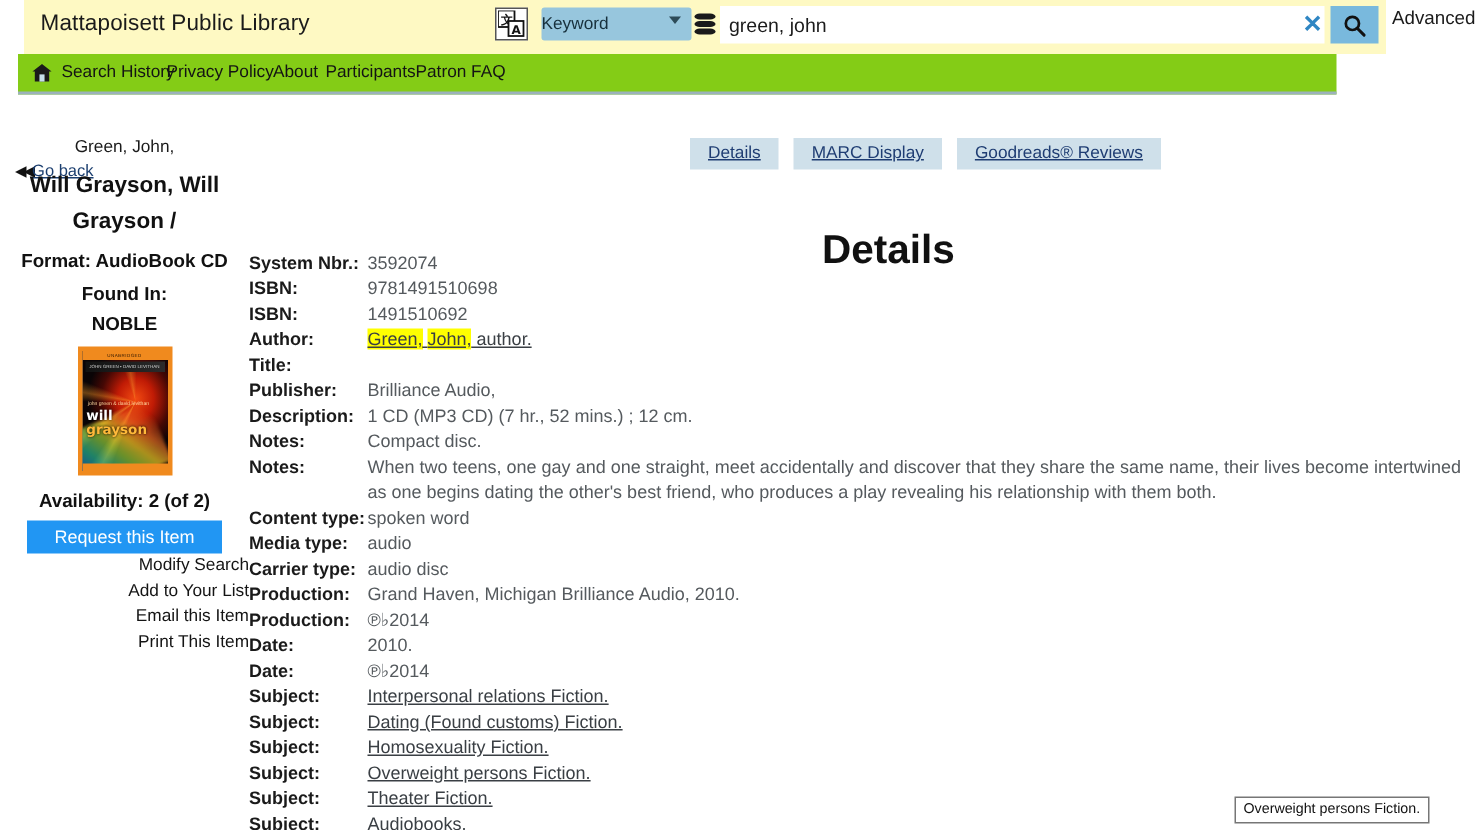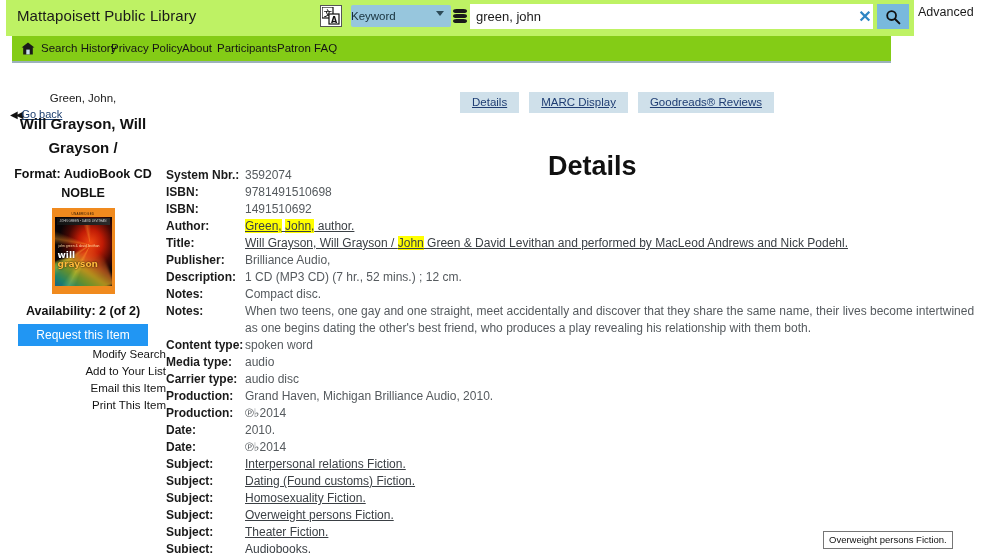--- a/index.html
+++ b/index.html
@@ -7,23 +7,23 @@
     margin: 0; padding: 0;
     width: 987px; height: 553px;
     overflow: hidden;
     background: #ffffff;
     font-family: "Liberation Sans", sans-serif;
     color: #222;
   }
 
   
   #header {
-    position: absolute; top: 0; left: 6px;
+    position: absolute; top: 0; left: 16px;
     width: 908px; height: 36px;
-    background: #bef264;
+    background: #fef9c3;
   }
   #site-title {
     position: absolute; left: 11px; top: 7px;
     font-size: 15px; color: #1a1a1a;
     letter-spacing: .1px;
     white-space: nowrap;
   }
   #translate-icon {
     position: absolute; left: 314px; top: 5px;
     width: 22px; height: 22px;
@@ -336,20 +336,21 @@
 </div>
 
 <div id="goback-wrap">
   <span id="goback-arrows">◀◀</span><a id="goback-link" href="#">Go back</a>
 </div>
 
 <div id="sidebar">
   <div id="sb-author">Green, John,</div>
   <div id="sb-title">Will Grayson, Will Grayson /</div>
   <div id="sb-format">Format: AudioBook CD</div>
+  <div id="sb-foundin">Found In:</div>
   <div id="sb-noble">NOBLE</div>
 
   <div id="cover">
     <div class="topbar">UNABRIDGED</div>
     <div class="creditbar">JOHN GREEN  •  DAVID LEVITHAN</div>
     <div class="rays"></div>
     <div class="rainbow"></div>
     <div class="auth">john green &amp; david levithan</div>
     <div class="ttl"><span>will</span> <span class="g">grayson</span></div>
     <div class="botbar"></div>
@@ -384,21 +385,20 @@
     <div class="row">
       <div class="lbl">ISBN:</div>
       <div class="val">1491510692</div>
     </div>
     <div class="row">
       <div class="lbl">Author:</div>
       <div class="val"><a class="lnk" href="#"><mark class="hl">Green,</mark> <mark class="hl">John,</mark> author.</a></div>
     </div>
     <div class="row">
       <div class="lbl">Title:</div>
-      <div class="val"><a class="lnk" href="#">Will Grayson, Will Grayson / <mark class="hl">John</mark> Green &amp; David Levithan and performed by MacLeod Andrews and Nick Podehl.</a></div>
     </div>
     <div class="row">
       <div class="lbl">Publisher:</div>
       <div class="val">Brilliance Audio,</div>
     </div>
     <div class="row">
       <div class="lbl">Description:</div>
       <div class="val">1 CD (MP3 CD) (7 hr., 52 mins.) ; 12 cm.</div>
     </div>
     <div class="row">

